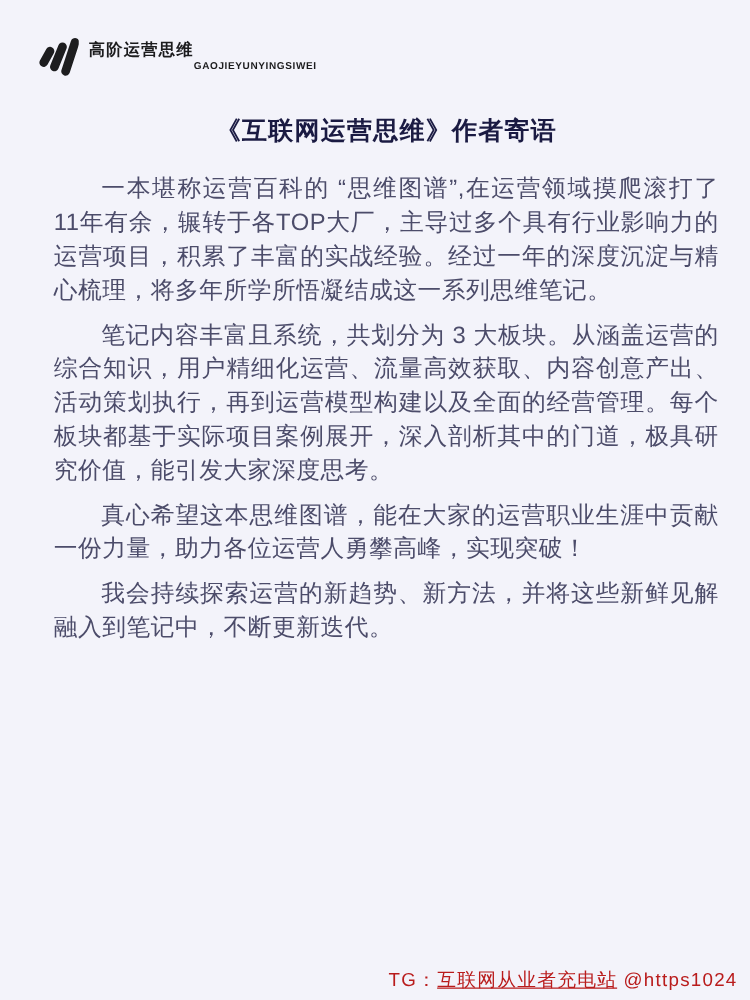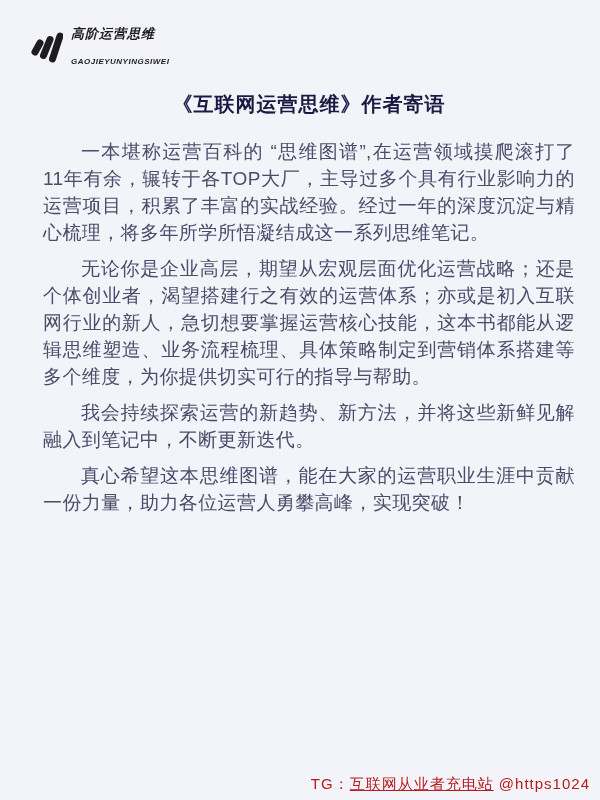--- a/index.html
+++ b/index.html
@@ -15,21 +15,21 @@
   
   .brand {
     position: absolute;
     top: 26px;
     left: 29px;
     display: flex;
     align-items: center;
     gap: 8px;
   }
   .brand-logo { display: block; }
-  .brand-text { display: flex; flex-direction: column; font-style: italic; }
+  .brand-text { display: flex; flex-direction: row; }
   .brand-name {
     font-size: 13px;
     font-weight: 700;
     color: #1c1c1e;
     letter-spacing: 1px;
     line-height: 15px;
   }
   .brand-pinyin {
     font-size: 8px;
     font-weight: 700;
@@ -83,20 +83,20 @@
   </svg>
   <div class="brand-text">
     <span class="brand-name">高阶运营思维</span>
     <span class="brand-pinyin">GAOJIEYUNYINGSIWEI</span>
   </div>
 </header>
 
 <main>
   <h1>《互联网运营思维》作者寄语</h1>
   <p>一本堪称运营百科的 “思维图谱”,在运营领域摸爬滚打了 11年有余，辗转于各TOP大厂，主导过多个具有行业影响力的运营项目，积累了丰富的实战经验。经过一年的深度沉淀与精心梳理，将多年所学所悟凝结成这一系列思维笔记。</p>
-  <p>无论你是企业高层，期望从宏观层面优化运营战略；还是个体创业者，渴望搭建行之有效的运营体系；亦或是初入互联网行业的新人，急切想要掌握运营核心技能，这本书都能从逻辑思维塑造、业务流程梳理、具体策略制定到营销体系搭建等多个维度，为你提供切实可行的指导与帮助。</p>
+  <p>笔记内容丰富且系统，共划分为 3 大板块。从涵盖运营的综合知识，用户精细化运营、流量高效获取、内容创意产出、活动策划执行，再到运营模型构建以及全面的经营管理。每个板块都基于实际项目案例展开，深入剖析其中的门道，极具研究价值，能引发大家深度思考。</p>
+  <p>真心希望这本思维图谱，能在大家的运营职业生涯中贡献一份力量，助力各位运营人勇攀高峰，实现突破！</p>
   <p>我会持续探索运营的新趋势、新方法，并将这些新鲜见解融入到笔记中，不断更新迭代。</p>
-  <p>真心希望这本思维图谱，能在大家的运营职业生涯中贡献一份力量，助力各位运营人勇攀高峰，实现突破！</p>
 </main>
 
 <div class="watermark">
   <span>TG：</span><span class="channel">互联网从业者充电站</span><span> @https1024</span>
 </div>
 
 </body></html>

